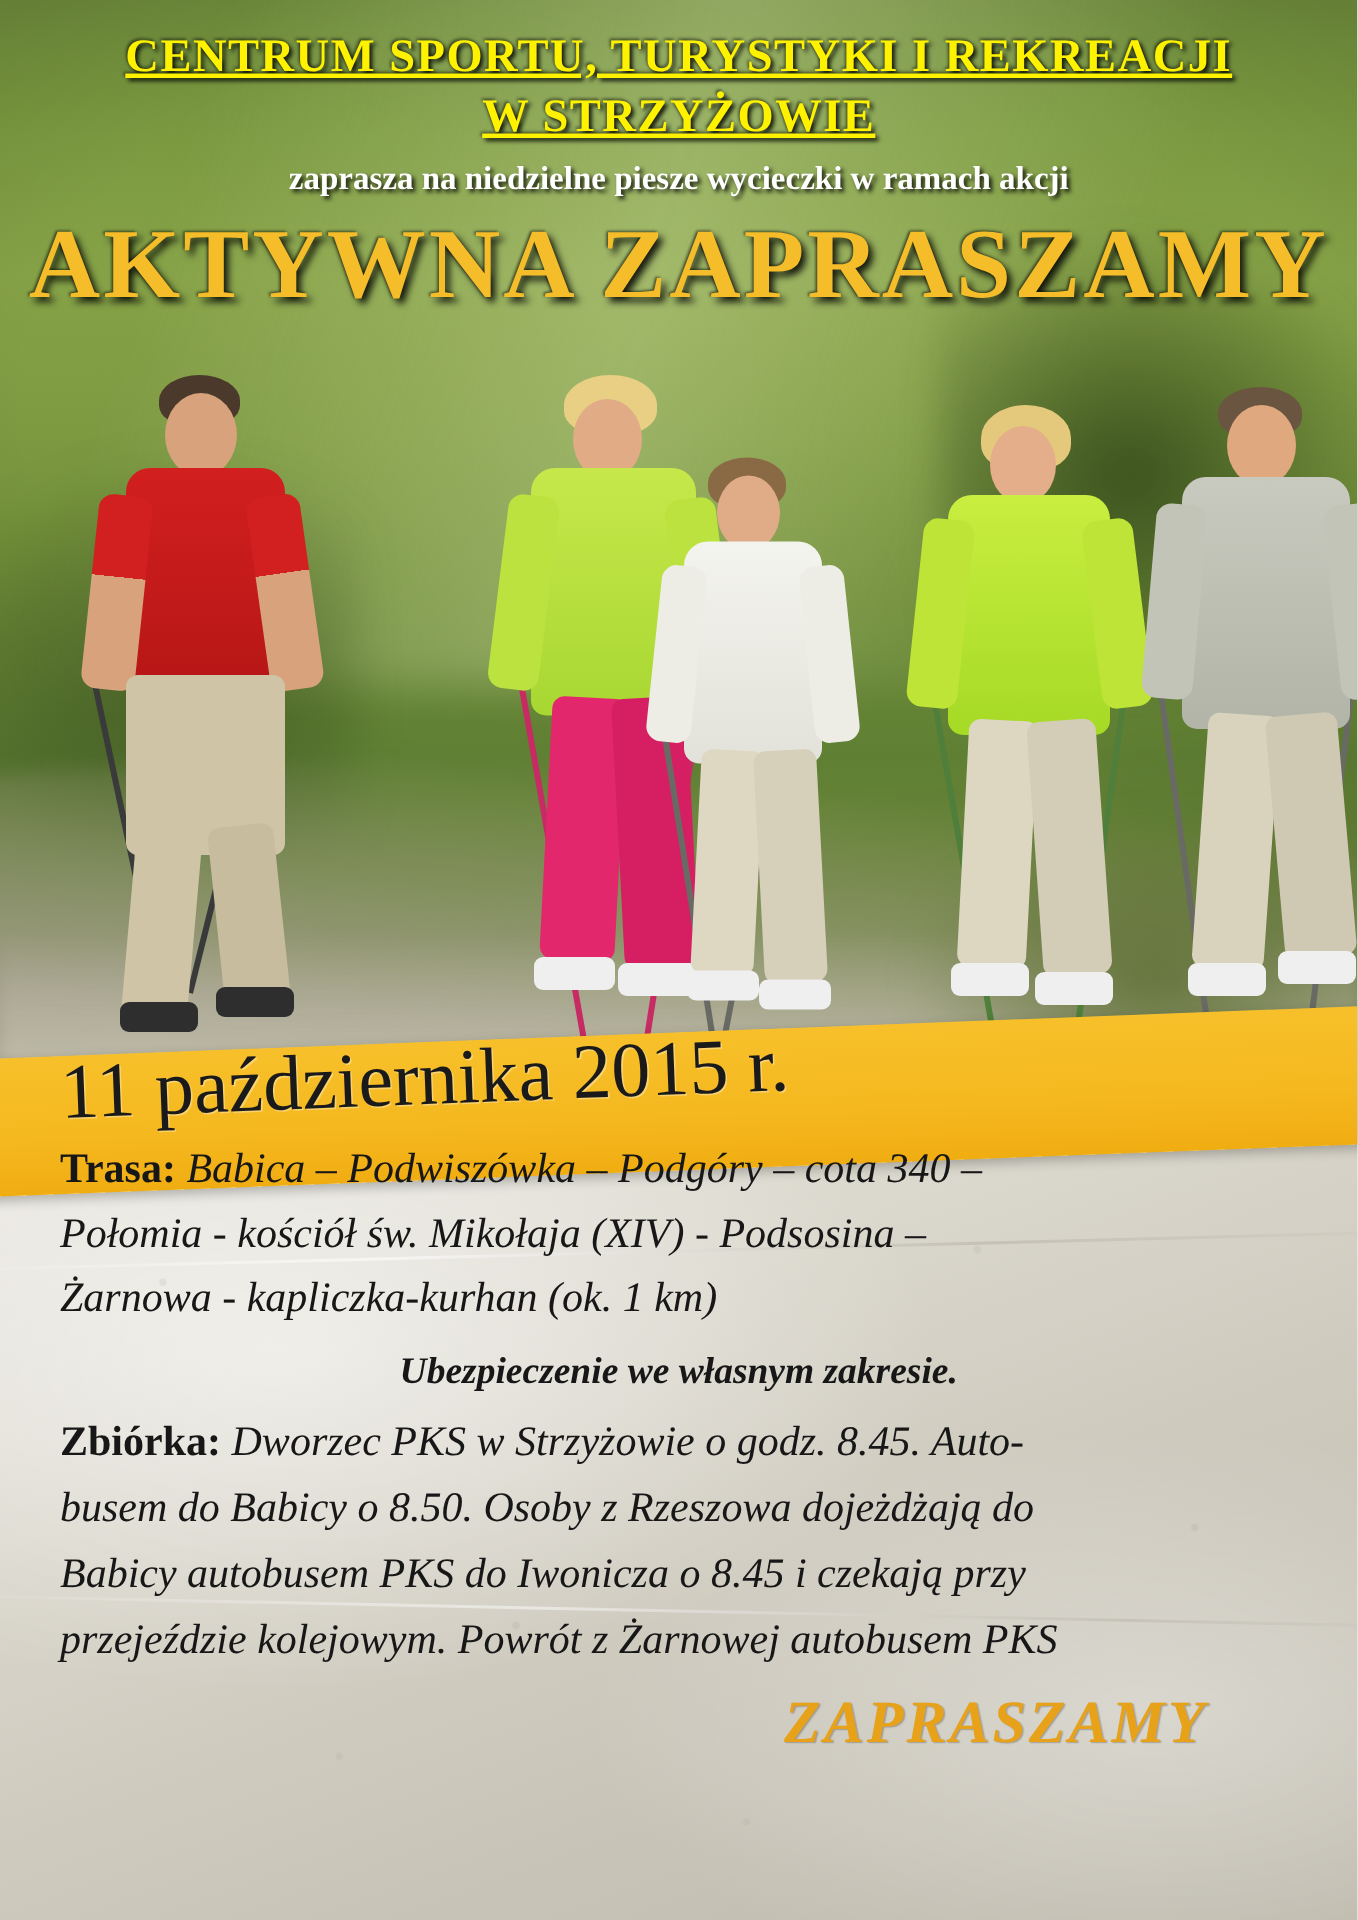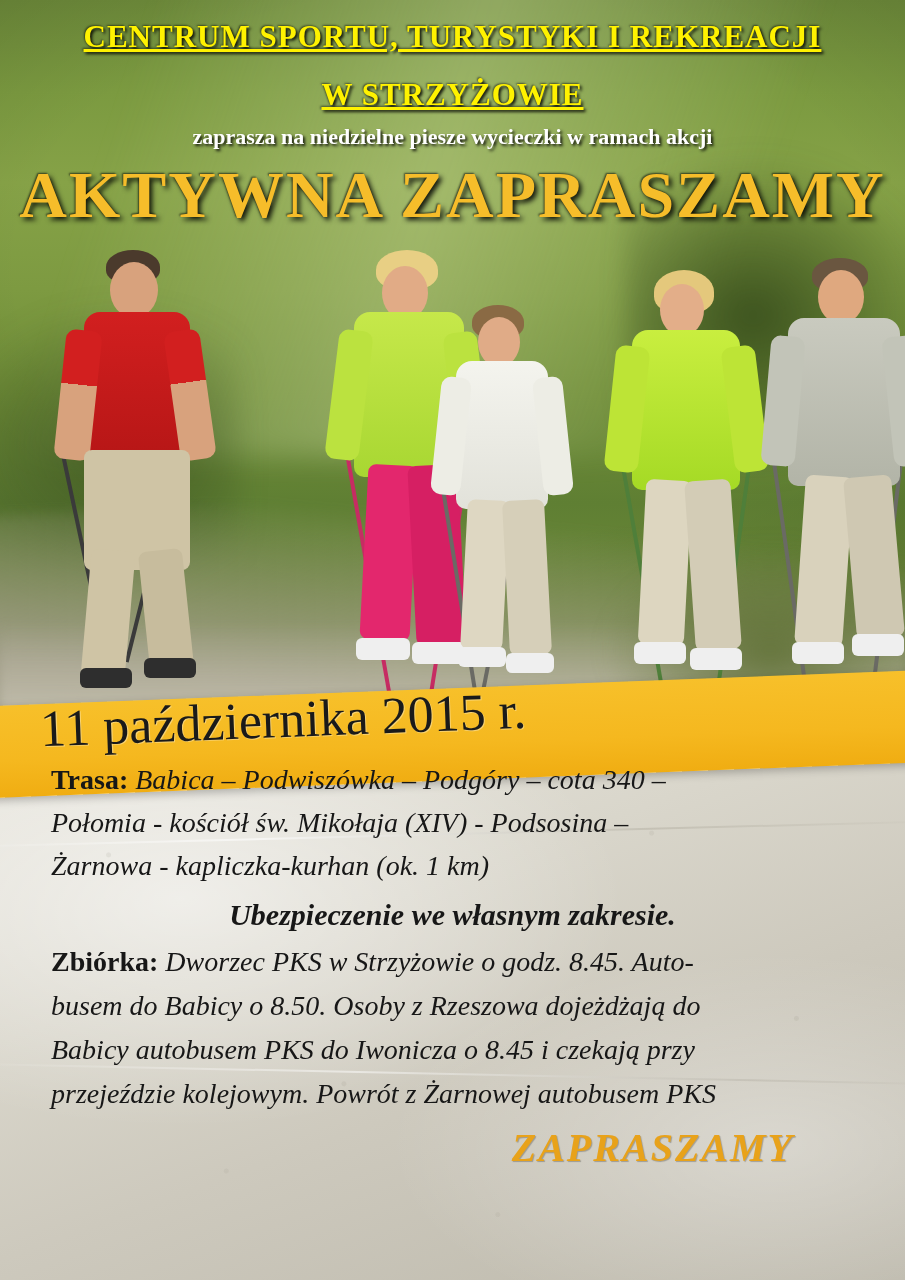--- a/index.html
+++ b/index.html
@@ -97,21 +97,21 @@
     z-index: 6;
   }
   .line1, .line2 {
     color: #fff200;
     font-weight: bold;
     letter-spacing: 1px;
     text-shadow: 2px 2px 3px rgba(0,0,0,0.85), -1px -1px 2px rgba(0,0,0,0.5);
     text-decoration: underline;
   }
   .line1 { font-size: 31px; line-height: 38px; }
-  .line2 { font-size: 31px; line-height: 38px; margin-top: 20px; }
+  .line2 { font-size: 31px; line-height: 38px; margin-top: 2px; }
   .line3 {
     color: #ffffff;
     font-weight: bold;
     font-size: 22px;
     line-height: 30px;
     margin-top: 8px;
     text-shadow: 2px 2px 3px rgba(0,0,0,0.85);
   }
   .bigtitle {
     color: #f6bd2a;
@@ -176,21 +176,21 @@
     background:linear-gradient(90deg, rgba(255,255,255,0) 0%, rgba(255,255,255,0.5) 40%, rgba(140,135,120,0.2) 80%, rgba(255,255,255,0) 100%);
     transform: rotate(1.2deg);
   }
 
   .body-text {
     position: absolute;
     left: 0; top: 758px;
     width: 905px;
     z-index: 9;
     color: #171717;
-    padding: 0 51px;
+    padding: 0 40px;
     box-sizing: border-box;
   }
   .row { font-size: 28px; line-height: 43px; }
   .row .lbl { font-weight: bold; }
   .italic { font-style: italic; }
   .center { text-align: center; }
   .zapraszamy {
     margin-top: 8px;
     text-align: right;
     padding-right: 60px;
@@ -309,21 +309,21 @@
         <span class="lbl">Trasa:</span>
         <span class="italic">Babica – Podwiszówka – Podgóry – cota 340 –</span>
       </div>
       <div class="italic">Połomia - kościół św. Mikołaja (XIV) - Podsosina –</div>
       <div class="italic">Żarnowa - kapliczka-kurhan (ok. 1 km)</div>
     </div>
 
     <div class="row" style="line-height:40px;">
     </div>
 
-    <div class="row center italic" style="font-weight:bold; font-size:30px; margin-top:6px;">Ubezpieczenie we własnym zakresie.</div>
+    <div class="row center italic" style="font-weight:bold; font-size:25px; margin-top:6px;">Ubezpieczenie we własnym zakresie.</div>
 
     <div class="row" style="line-height:44px; margin-top:4px;">
       <div>
         <span class="lbl">Zbiórka:</span>
         <span class="italic">Dworzec PKS w Strzyżowie o godz. 8.45. Auto-</span>
       </div>
       <div class="italic">busem do Babicy o 8.50. Osoby z Rzeszowa dojeżdżają do</div>
       <div class="italic">Babicy autobusem PKS do Iwonicza o 8.45 i czekają przy</div>
       <div class="italic">przejeździe kolejowym. Powrót z Żarnowej autobusem PKS</div>
     </div>

